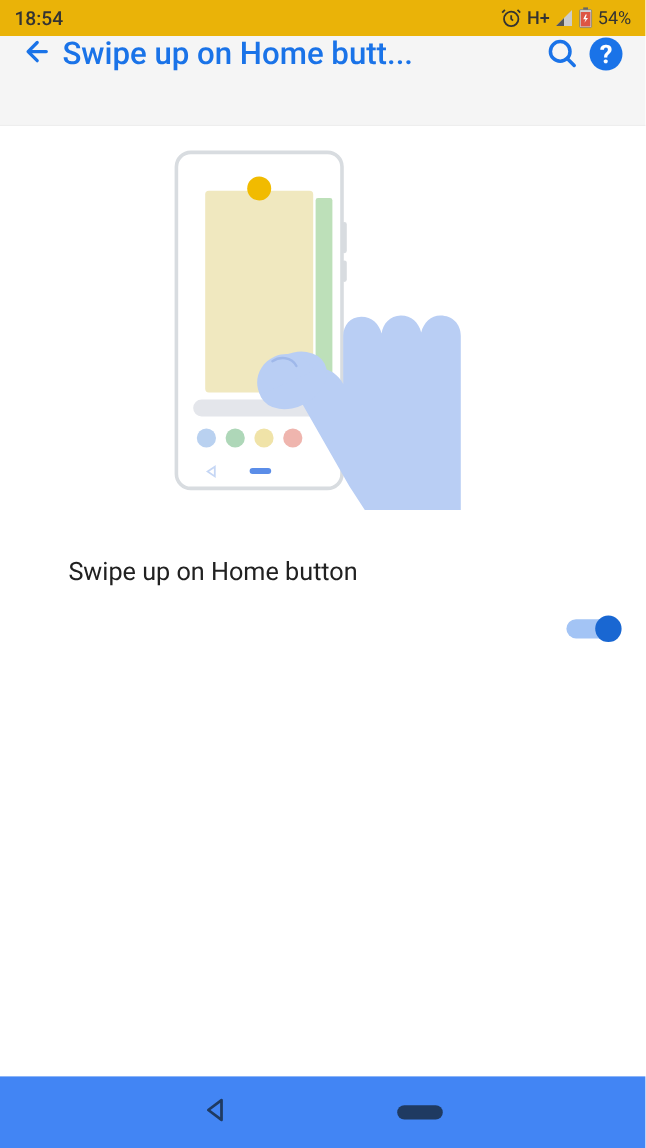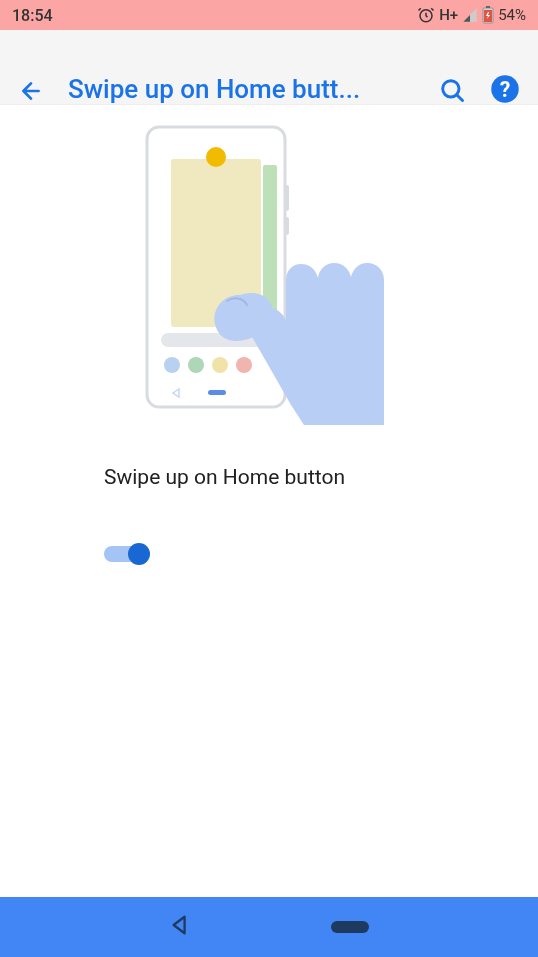--- a/index.html
+++ b/index.html
@@ -10,21 +10,21 @@
     body {
       width: 538px;
       height: 957px;
       font-family: Roboto, -apple-system, sans-serif;
       background: #fff;
       position: relative;
       overflow: hidden;
     }
     .status-bar {
       height: 30px;
-      background: #fca5a5;
+      background: #eab308;
       display: flex;
       align-items: center;
       justify-content: space-between;
       padding: 0 12px;
       font-size: 16px;
       color: #333;
     }
     .status-left {
       font-weight: 500;
     }
@@ -35,23 +35,23 @@
       font-size: 15px;
     }
     .status-icon {
       display: inline-flex;
       align-items: center;
     }
     .app-bar {
       height: 75px;
       background: #f5f5f5;
       display: flex;
-      align-items: flex-end;
+      align-items: flex-start;
       padding: 0 18px;
-      gap: 24px;
+      gap: 8px;
       border-bottom: 1px solid #eee;
     }
     .back-arrow {
       color: #1a73e8;
       display: flex;
       align-items: center;
       cursor: pointer;
     }
     .page-title {
       flex: 1;
@@ -77,23 +77,22 @@
     .content {
       padding: 20px 0 0 0;
     }
     .illustration-wrap {
       display: flex;
       justify-content: center;
       padding: 0 0 20px 0;
     }
     .setting-row {
       display: flex;
-      padding: 20px 22px 20px 104px;
+      padding: 20px 22px 20px 57px;
       align-items: flex-start;
-      flex-direction: column;
     }
     .setting-text {
       flex: 1;
     }
     .setting-title {
       font-size: 21px;
       color: #212121;
       margin-bottom: 6px;
     }
     .setting-desc {

